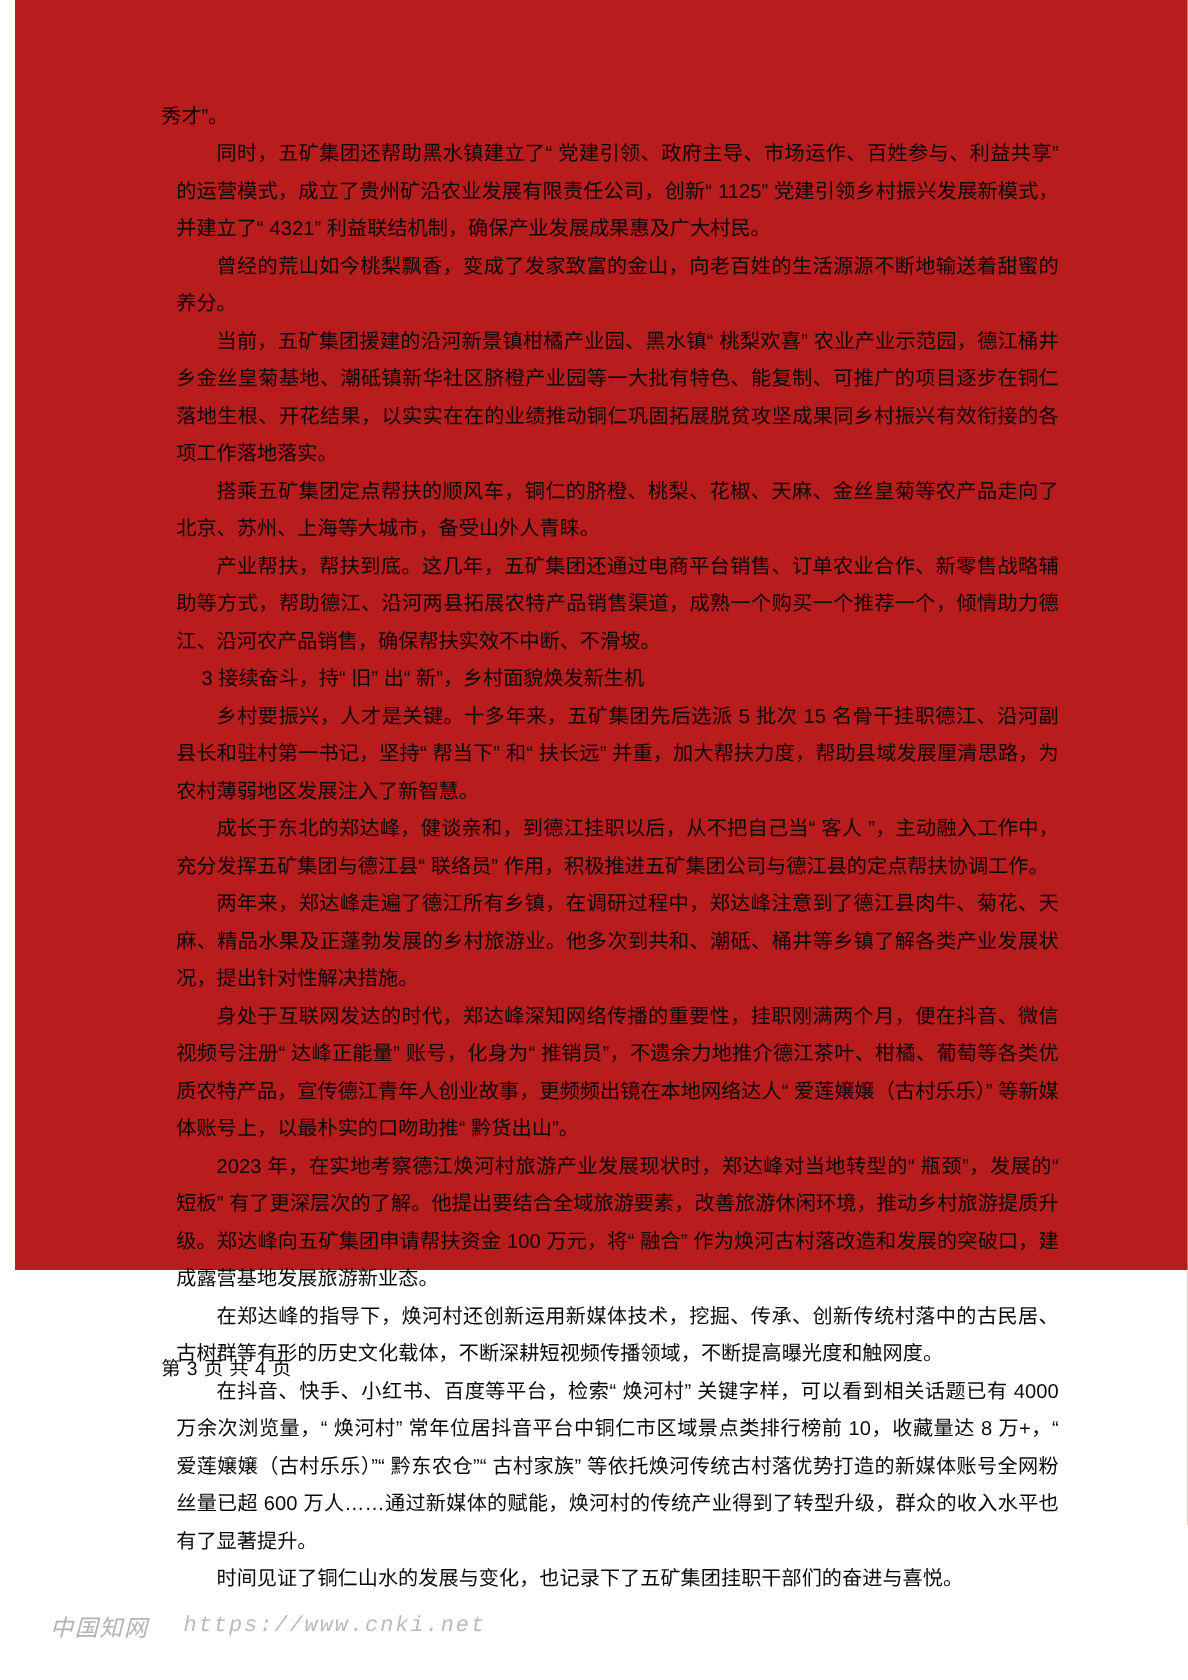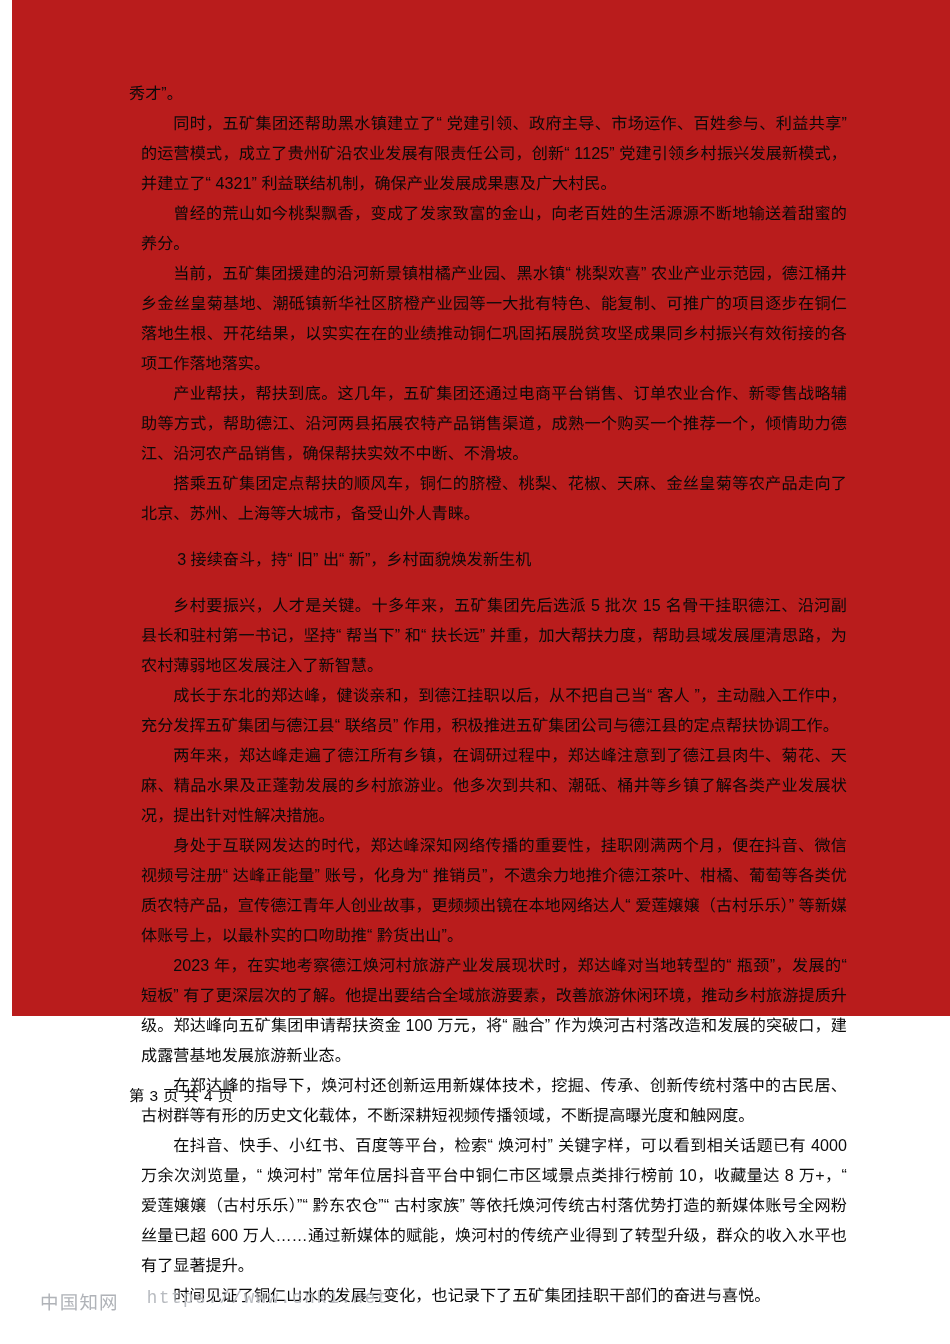--- a/index.html
+++ b/index.html
@@ -45,21 +45,21 @@
     word-break: break-all;
     color: #0a0a0a;
   }
 
   p.indent {
     text-indent: 2em;
     margin-left: 12px;
   }
 
   p.heading {
-    margin: 16px;
+    margin: 0;
     padding: 0;
     font-size: 16.1px;
     line-height: 30.0px;
     text-indent: 2em;
     color: #0a0a0a;
   }
 
   .footer-page {
     position: absolute;
     left: 117px;
@@ -69,21 +69,23 @@
     line-height: 22px;
     color: #0a0a0a;
     letter-spacing: 0.4px;
   }
 
   .watermark {
     position: absolute;
     left: 28px;
     top: 1288px;
     display: flex;
+    align-items: center;
     color: #b0b3b8;
+    font-style: italic;
   }
   .watermark .wm-brand {
     font-size: 18.5px;
     letter-spacing: 1.2px;
     font-family: "Liberation Sans", "DejaVu Sans", sans-serif;
     color: #b0b3b8;
     white-space: nowrap;
   }
   .watermark .wm-url {
     margin-left: 28px;
@@ -97,22 +99,22 @@
 </head>
 <body>
 
 <div class="page">
 
   <div class="content">
     <p class="para">秀才”。</p>
     <p class="para indent">同时，五矿集团还帮助黑水镇建立了“ 党建引领、政府主导、市场运作、百姓参与、利益共享” 的运营模式，成立了贵州矿沿农业发展有限责任公司，创新“ 1125” 党建引领乡村振兴发展新模式，并建立了“ 4321” 利益联结机制，确保产业发展成果惠及广大村民。</p>
     <p class="para indent">曾经的荒山如今桃梨飘香，变成了发家致富的金山，向老百姓的生活源源不断地输送着甜蜜的养分。</p>
     <p class="para indent">当前，五矿集团援建的沿河新景镇柑橘产业园、黑水镇“ 桃梨欢喜” 农业产业示范园，德江桶井乡金丝皇菊基地、潮砥镇新华社区脐橙产业园等一大批有特色、能复制、可推广的项目逐步在铜仁落地生根、开花结果，以实实在在的业绩推动铜仁巩固拓展脱贫攻坚成果同乡村振兴有效衔接的各项工作落地落实。</p>
+    <p class="para indent">搭乘五矿集团定点帮扶的顺风车，铜仁的脐橙、桃梨、花椒、天麻、金丝皇菊等农产品走向了北京、苏州、上海等大城市，备受山外人青睐。</p>
     <p class="para indent">产业帮扶，帮扶到底。这几年，五矿集团还通过电商平台销售、订单农业合作、新零售战略辅助等方式，帮助德江、沿河两县拓展农特产品销售渠道，成熟一个购买一个推荐一个，倾情助力德江、沿河农产品销售，确保帮扶实效不中断、不滑坡。</p>
-    <p class="para indent">搭乘五矿集团定点帮扶的顺风车，铜仁的脐橙、桃梨、花椒、天麻、金丝皇菊等农产品走向了北京、苏州、上海等大城市，备受山外人青睐。</p>
     <p class="heading">3 接续奋斗，持“ 旧” 出“ 新”，乡村面貌焕发新生机</p>
     <p class="para indent">乡村要振兴，人才是关键。十多年来，五矿集团先后选派 5 批次 15 名骨干挂职德江、沿河副县长和驻村第一书记，坚持“ 帮当下” 和“ 扶长远” 并重，加大帮扶力度，帮助县域发展厘清思路，为农村薄弱地区发展注入了新智慧。</p>
     <p class="para indent">成长于东北的郑达峰，健谈亲和，到德江挂职以后，从不把自己当“ 客人 ”，主动融入工作中，充分发挥五矿集团与德江县“ 联络员” 作用，积极推进五矿集团公司与德江县的定点帮扶协调工作。</p>
     <p class="para indent">两年来，郑达峰走遍了德江所有乡镇，在调研过程中，郑达峰注意到了德江县肉牛、菊花、天麻、精品水果及正蓬勃发展的乡村旅游业。他多次到共和、潮砥、桶井等乡镇了解各类产业发展状况，提出针对性解决措施。</p>
     <p class="para indent">身处于互联网发达的时代，郑达峰深知网络传播的重要性，挂职刚满两个月，便在抖音、微信视频号注册“ 达峰正能量” 账号，化身为“ 推销员”，不遗余力地推介德江茶叶、柑橘、葡萄等各类优质农特产品，宣传德江青年人创业故事，更频频出镜在本地网络达人“ 爱莲嬢嬢（古村乐乐）” 等新媒体账号上，以最朴实的口吻助推“ 黔货出山”。</p>
     <p class="para indent">2023 年，在实地考察德江焕河村旅游产业发展现状时，郑达峰对当地转型的“ 瓶颈”，发展的“ 短板” 有了更深层次的了解。他提出要结合全域旅游要素，改善旅游休闲环境，推动乡村旅游提质升级。郑达峰向五矿集团申请帮扶资金 100 万元，将“ 融合” 作为焕河古村落改造和发展的突破口，建成露营基地发展旅游新业态。</p>
     <p class="para indent">在郑达峰的指导下，焕河村还创新运用新媒体技术，挖掘、传承、创新传统村落中的古民居、古树群等有形的历史文化载体，不断深耕短视频传播领域，不断提高曝光度和触网度。</p>
     <p class="para indent">在抖音、快手、小红书、百度等平台，检索“ 焕河村” 关键字样，可以看到相关话题已有 4000 万余次浏览量，“ 焕河村” 常年位居抖音平台中铜仁市区域景点类排行榜前 10，收藏量达 8 万+，“ 爱莲嬢嬢（古村乐乐）”“ 黔东农仓”“ 古村家族” 等依托焕河传统古村落优势打造的新媒体账号全网粉丝量已超 600 万人……通过新媒体的赋能，焕河村的传统产业得到了转型升级，群众的收入水平也有了显著提升。</p>
     <p class="para indent">时间见证了铜仁山水的发展与变化，也记录下了五矿集团挂职干部们的奋进与喜悦。</p>
   </div>

